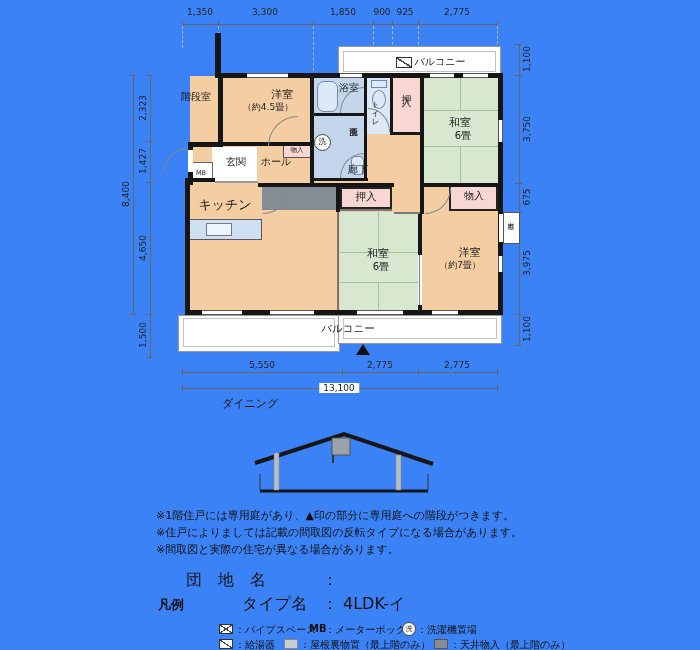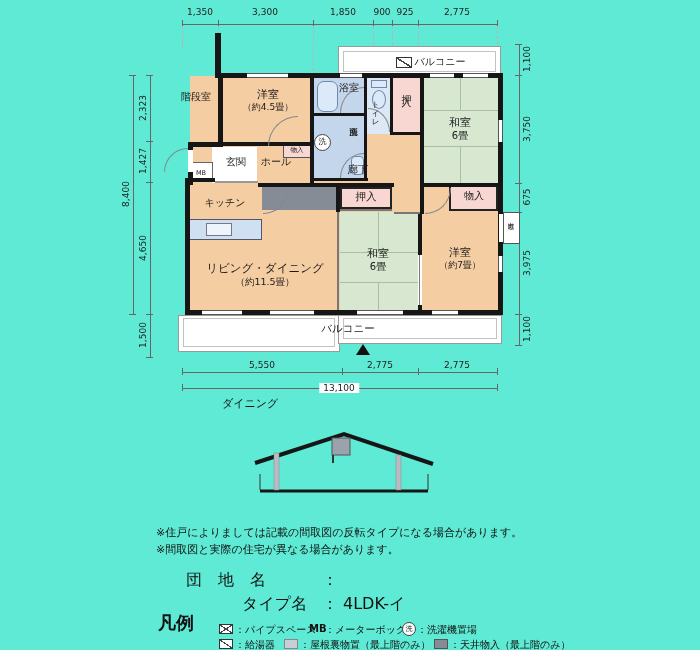--- a/index.html
+++ b/index.html
@@ -1,35 +1,35 @@
 <!DOCTYPE html>
 <html><head>
 <meta charset="utf-8">
 <style>
   html,body{margin:0;padding:0;background:#fff}
-  #canvas{position:relative;width:700px;height:650px;background:#5eead4;overflow:hidden;
+  #canvas{position:relative;width:700px;height:650px;background:#3b82f6;overflow:hidden;
           font-family:"DejaVu Sans",sans-serif;color:#1a1a1a}
   .abs{position:absolute}
   .wall{position:absolute;background:#161616}
   .thin{position:absolute;background:#777}
   .room{position:absolute}
   .peach{background:#f5cda2;background-image:radial-gradient(#ecb987 0.6px,transparent 0.7px);background-size:4px 4px}
   .blue{background:#c3d6ec;background-image:radial-gradient(#a8bfdd 0.6px,transparent 0.7px);background-size:4px 4px}
   .ltblue{background:#dde8f6}
   .pink{background:#f8d7d2;background-image:radial-gradient(#eebcb6 0.6px,transparent 0.7px);background-size:4px 4px}
   .green{background:#d7e7d0;background-image:radial-gradient(#bdd6b4 0.6px,transparent 0.7px);background-size:4px 4px}
   .gray{background:#858c95}
   .white{background:#fff}
   .winh{position:absolute;height:5px;background:#fff;border-top:1px solid #555;border-bottom:1px solid #555;box-sizing:border-box}
   .winv{position:absolute;width:5px;background:#fff;border-left:1px solid #555;border-right:1px solid #555;box-sizing:border-box}
   .arc{position:absolute;box-sizing:border-box}
   .arc-tl{border-top:1px solid #888;border-left:1px solid #888;border-top-left-radius:100%}
   .arc-tr{border-top:1px solid #888;border-right:1px solid #888;border-top-right-radius:100%}
   .arc-br{border-bottom:1px solid #888;border-right:1px solid #888;border-bottom-right-radius:100%}
-  .lbl{position:absolute;font-size:10px;line-height:1.18;text-align:center;white-space:nowrap}
+  .lbl{position:absolute;font-size:10px;line-height:1.18;text-align:right;white-space:nowrap}
   .cx{transform:translateX(-50%)}
   .vlbl{position:absolute;writing-mode:vertical-rl;text-orientation:upright;letter-spacing:1px;white-space:nowrap}
   .vdim{position:absolute;font-size:9px;color:#222;white-space:nowrap;transform:translate(-50%,-50%) rotate(-90deg)}
   .dlbl{position:absolute;font-size:9px;color:#222;white-space:nowrap}
   .hline{position:absolute;height:1px;background:#666}
   .vline{position:absolute;width:1px;background:#666}
   .tickv{position:absolute;width:1px;height:7px;background:#666}
   .tickh{position:absolute;width:7px;height:1px;background:#666}
   .ext{position:absolute;width:0;border-left:1px dashed #b5b5b5}
   .tat{position:absolute;background:#a5c2a0}
@@ -226,27 +226,23 @@
   <div class="lbl cx" style="left:460px;top:117px">
     <span style="display:block;font-size:11px">和室</span>
     <span style="display:block;font-size:10px">6畳</span>
   </div>
   <div class="vlbl" style="left:348px;top:121px;font-size:8.5px;letter-spacing:0">洗面所</div>
   <div class="lbl cx" style="left:297px;top:147px;font-size:6.5px">物入</div>
   <div class="lbl cx" style="left:236px;top:156px">玄関</div>
   <div class="lbl cx" style="left:276px;top:156px">ホール</div>
   <div class="lbl cx" style="left:358px;top:163px;font-size:10.5px">廊下</div>
   <div class="lbl cx" style="left:201px;top:170px;font-size:6.5px">MB</div>
-  <div class="lbl cx" style="left:225px;top:197px;font-size:10px">キッチン</div>
+  <div class="lbl cx" style="left:225px;top:197px;font-size:13px">キッチン</div>
   <div class="lbl cx" style="left:366px;top:190px;font-size:10.5px">押入</div>
   <div class="lbl cx" style="left:474px;top:190px">物入</div>
-  <div class="lbl cx" style="left:265px;top:262px">
-    <span style="display:block;font-size:11.5px">リビング・ダイニング</span>
-    <span style="display:block;font-size:9.5px">（約11.5畳）</span>
-  </div>
   <div class="lbl cx" style="left:378px;top:248px">
     <span style="display:block;font-size:11px">和室</span>
     <span style="display:block;font-size:10px">6畳</span>
   </div>
   <div class="lbl cx" style="left:460px;top:247px">
     <span style="display:block;font-size:11px">洋室</span>
     <span style="display:block;font-size:9px">（約7畳）</span>
   </div>
   <div class="vlbl" style="left:506px;top:217px;font-size:6.5px;letter-spacing:0">出窓</div>
   <div class="lbl cx" style="left:440px;top:56px">バルコニー</div>
@@ -258,30 +254,31 @@
     <path d="M12,33 L101,4 L190,34" fill="none" stroke="#161616" stroke-width="4"></path>
     <line x1="17" y1="61" x2="185" y2="61" stroke="#161616" stroke-width="3"></line>
     <rect x="31" y="23" width="5" height="37" fill="#b8bcc2" stroke="#888" stroke-width="0.5"></rect>
     <rect x="153" y="25" width="5" height="35" fill="#b8bcc2" stroke="#888" stroke-width="0.5"></rect>
     <line x1="17" y1="44" x2="17" y2="60" stroke="#333" stroke-width="1"></line>
     <line x1="185" y1="44" x2="185" y2="60" stroke="#333" stroke-width="1"></line>
     <rect x="89" y="8" width="18" height="17" fill="#9aa2ac" stroke="#555" stroke-width="1"></rect>
     <line x1="90" y1="25" x2="90" y2="33" stroke="#333" stroke-width="2"></line>
   </svg>
 
+  <div class="note" style="left:156px;top:508px">※1階住戸には専用庭があり、▲印の部分に専用庭への階段がつきます。</div>
   <div class="note" style="left:156px;top:542px">※間取図と実際の住宅が異なる場合があります。</div>
   <div class="note" style="left:156px;top:525px">※住戸によりましては記載の間取図の反転タイプになる場合があります。</div>
 
   <div class="tb" style="left:186px;top:570px">団　地　名</div>
   <div class="tb" style="left:322px;top:570px">：</div>
   <div class="tb" style="left:242px;top:594px">タイプ名</div>
   <div class="tb" style="left:322px;top:594px">：</div>
   <div class="tb" style="left:343px;top:594px">4LDK-イ</div>
 
-  <div class="leg" style="left:158px;top:611px;font-size:18px;font-weight:bold">凡例</div>
+  <div class="leg" style="left:158px;top:596px;font-size:13px;font-weight:bold">凡例</div>
   <div class="sym diag2" style="left:219px;top:624px;width:14px;height:10px"></div>
   <div class="leg" style="left:235px;top:623px">：パイプスペース</div>
   <div class="leg" style="left:309px;top:623px;font-weight:bold">MB</div>
   <div class="leg" style="left:325px;top:623px">：メーターボックス</div>
   <div class="circ" style="left:402px;top:622px;width:12px;height:12px;font-size:7px;line-height:12px">洗</div>
   <div class="leg" style="left:417px;top:623px">：洗濯機置場</div>
   <div class="sym diag1" style="left:219px;top:639px;width:14px;height:10px"></div>
   <div class="leg" style="left:235px;top:638px">：給湯器</div>
   <div class="sym" style="left:284px;top:639px;width:14px;height:10px;background:#c9cdd4;border-color:#888"></div>
   <div class="leg" style="left:300px;top:638px">：屋根裏物置（最上階のみ）</div>

